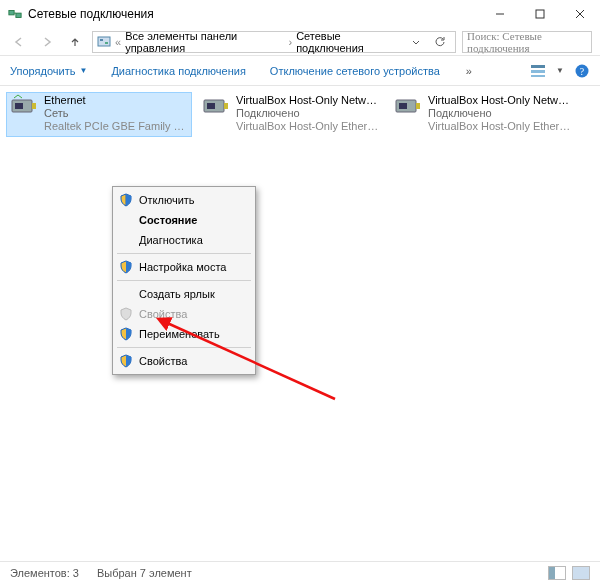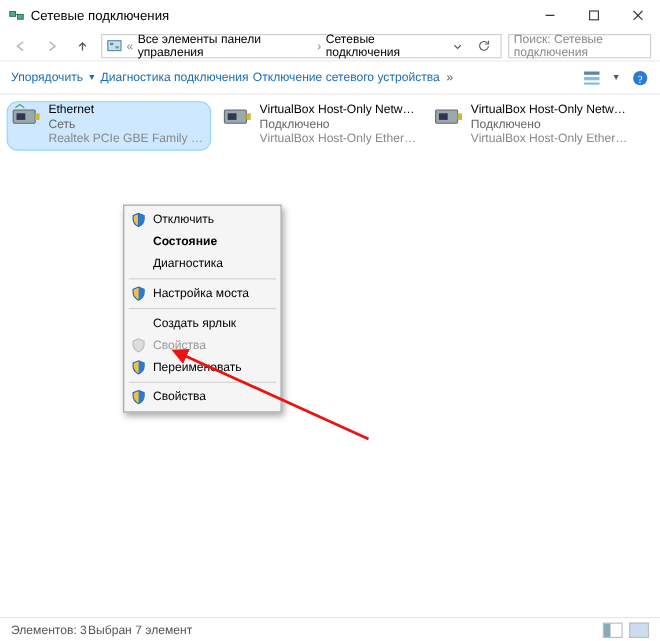--- a/index.html
+++ b/index.html
@@ -14,55 +14,55 @@
   .winbtn { width:40px; height:28px; display:flex; align-items:center; justify-content:center; }
   .winbtn svg { width:10px; height:10px; }
 
   
   .addr-row { height:28px; display:flex; align-items:center; border-bottom:1px solid #e5e5e5; padding:0 8px; gap:6px;}
   .nav-arrow { width:22px; height:22px; display:flex; align-items:center; justify-content:center; color:#bbb; border-radius:3px;}
   .nav-arrow svg { width:12px; height:12px; }
   .addr-box { flex:1; height:22px; border:1px solid #ccc; display:flex; align-items:center; padding:0 4px; gap:4px; font-size:11px;}
   .addr-box .sep { color:#888; }
   .addr-right { display:flex; gap:2px; align-items:center; margin-left:auto;}
-  .search-box { width:130px; height:22px; border:1px solid #ccc; display:flex; align-items:center; padding:0 4px; color:#888; font-size:11px; }
-
-  
-  .toolbar { height:30px; background:#fff; border-bottom:1px solid #e5e5e5; display:flex; align-items:center; padding:0 10px; gap:4px; color:#1a6db5;}
+  .search-box { width:130px; height:22px; border:1px solid #ccc; display:flex; align-items:center; padding:0 4px; color:#888; font-size:11px;font-family:Liberation Serif, serif; }
+
+  
+  .toolbar { height:30px; background:#fff; border-bottom:1px solid #e5e5e5; display:flex; align-items:center; padding:0 10px; gap:24px; color:#1a6db5;}
   .toolbtn { display:flex; align-items:center; gap:4px; font-size:11px; }
   .toolbtn .drop { font-size:8px; color:#1a6db5;}
   .toolbar .chev { margin-left:2px; color:#555;}
   .toolbar .rightbtns { margin-left:auto; display:flex; gap:10px; align-items:center;}
   .ticon { width:16px; height:16px; display:inline-block;}
 
   
   .content { position:relative; flex:1; }
   .adapters { display:flex; padding:6px 0 0 6px; gap:6px; }
   .adapter { width:186px; display:flex; gap:6px; padding:2px 4px 4px 4px; align-items:flex-start;}
-  .adapter.selected { background:#cde8ff; border:1px solid #99d1ff; border-radius:10px; padding:1px 3px 3px 3px;}
+  .adapter.selected { background:#cde8ff; border:1px solid #99d1ff; border-radius:0; padding:1px 3px 3px 3px;}
   .adapter .nic { width:28px; height:24px; flex-shrink:0;}
   .adapter .lines { display:flex; flex-direction:column; line-height:13px; font-size:11px; overflow:hidden;}
   .adapter .name { color:#000; white-space:nowrap; overflow:hidden; text-overflow:ellipsis;}
   .adapter .l2 { color:#666; white-space:nowrap; overflow:hidden; text-overflow:ellipsis;}
   .adapter .l3 { color:#888; white-space:nowrap; overflow:hidden; text-overflow:ellipsis;}
 
   
   .ctx { position:absolute; left:112px; top:100px; width:144px; background:#f5f5f5; border:1px solid #a0a0a0; box-shadow:2px 3px 6px rgba(0,0,0,.35); padding:3px 2px; font-size:11px;}
   .ctx .row { height:20px; display:flex; align-items:center; gap:6px; padding:0 8px 0 4px;}
   .ctx .row.dis { color:#9a9a9a;}
   .ctx .row.bold { font-weight:bold;}
   .ctx .sep { height:1px; background:#d0d0d0; margin:3px 2px;}
   .shield { width:14px; height:14px; flex-shrink:0;}
   .shield-blank { width:14px; height:14px; flex-shrink:0;}
 
   
   .arrow-svg { position:absolute; left:150px; top:228px; width:190px; height:90px; pointer-events:none;}
 
   
-  .status { position:absolute; left:0; right:0; bottom:0; height:22px; border-top:1px solid #e5e5e5; display:flex; align-items:center; padding:0 10px; font-size:11px; color:#555; gap:1px;}
+  .status { position:absolute; left:0; right:0; bottom:0; height:22px; border-top:1px solid #e5e5e5; display:flex; align-items:center; padding:0 10px; font-size:11px; color:#555; gap:18px;}
   .status .view-icons { margin-left:auto; display:flex; gap:6px;}
   .vi { width:18px; height:14px; border:1px solid #bbb; display:flex;}
   .vi.det { background:linear-gradient(#fff,#fff); }
   .vi.det::before { content:""; width:6px; background:#8ab; margin-right:1px;}
   .vi.thumb { background:#cde; }
 
   
   .cp-icon svg, .nic svg, .shield svg, .ticon svg { display:block; }
 </style>
 </head>

